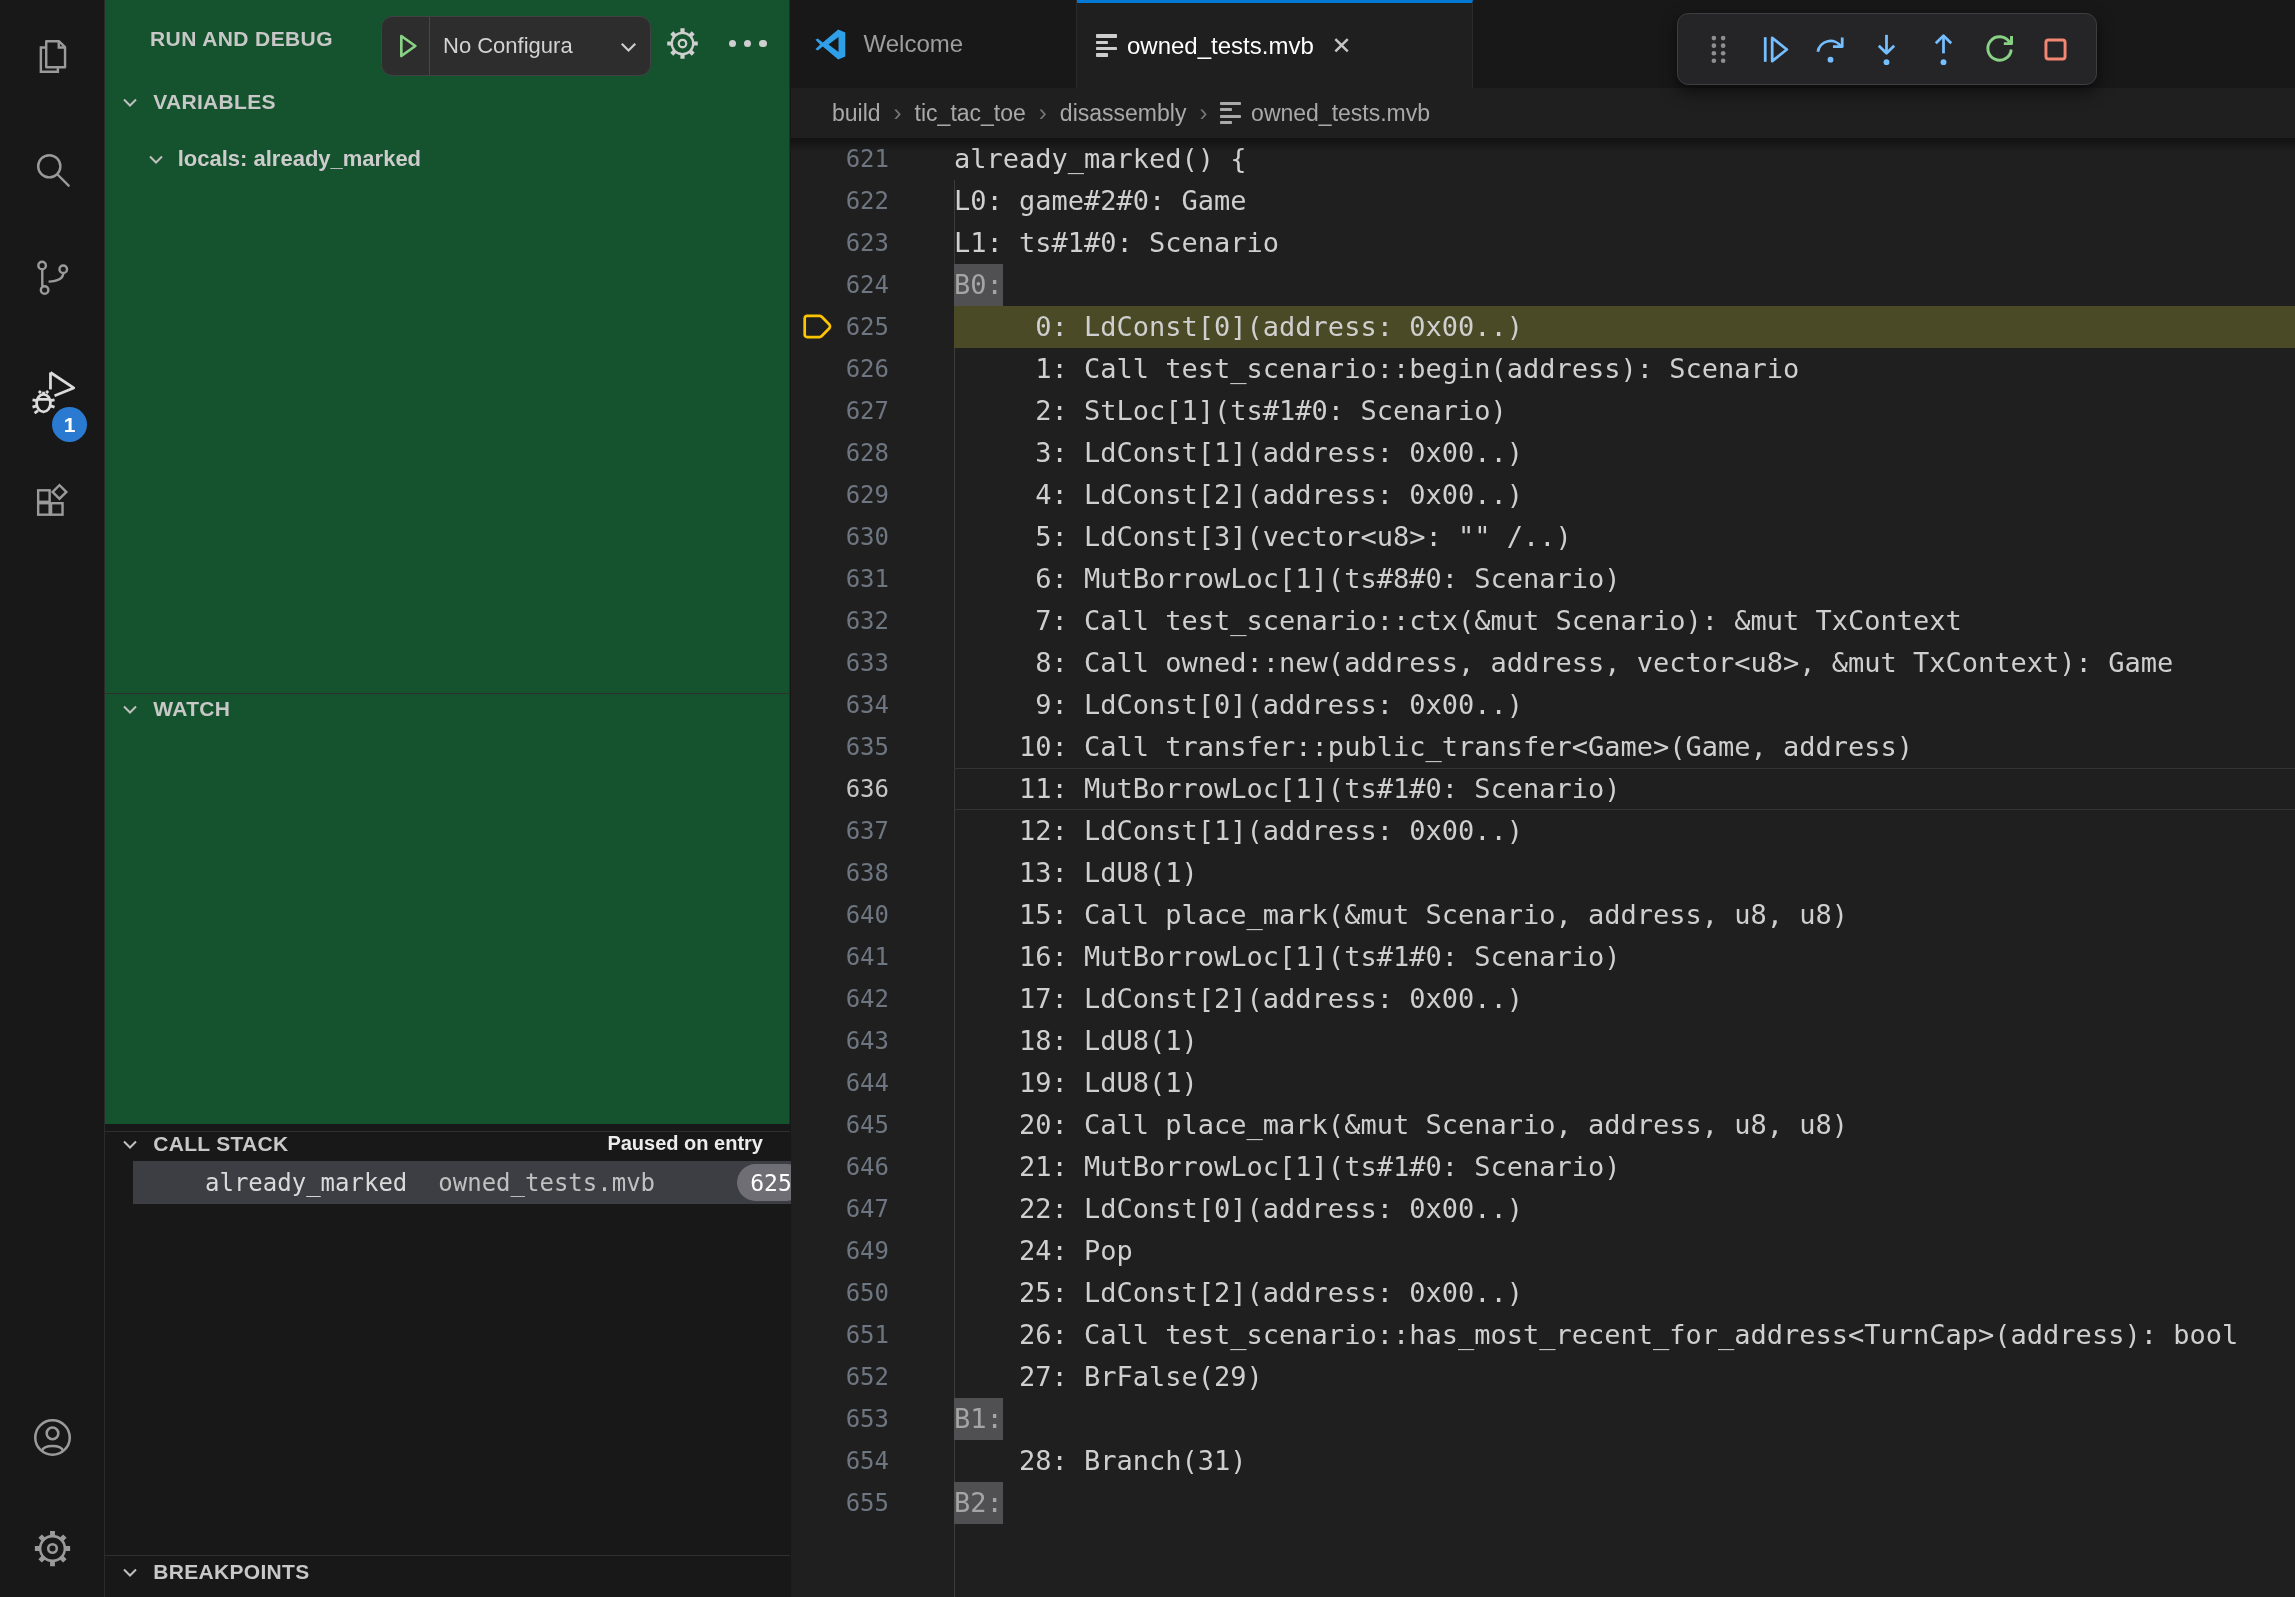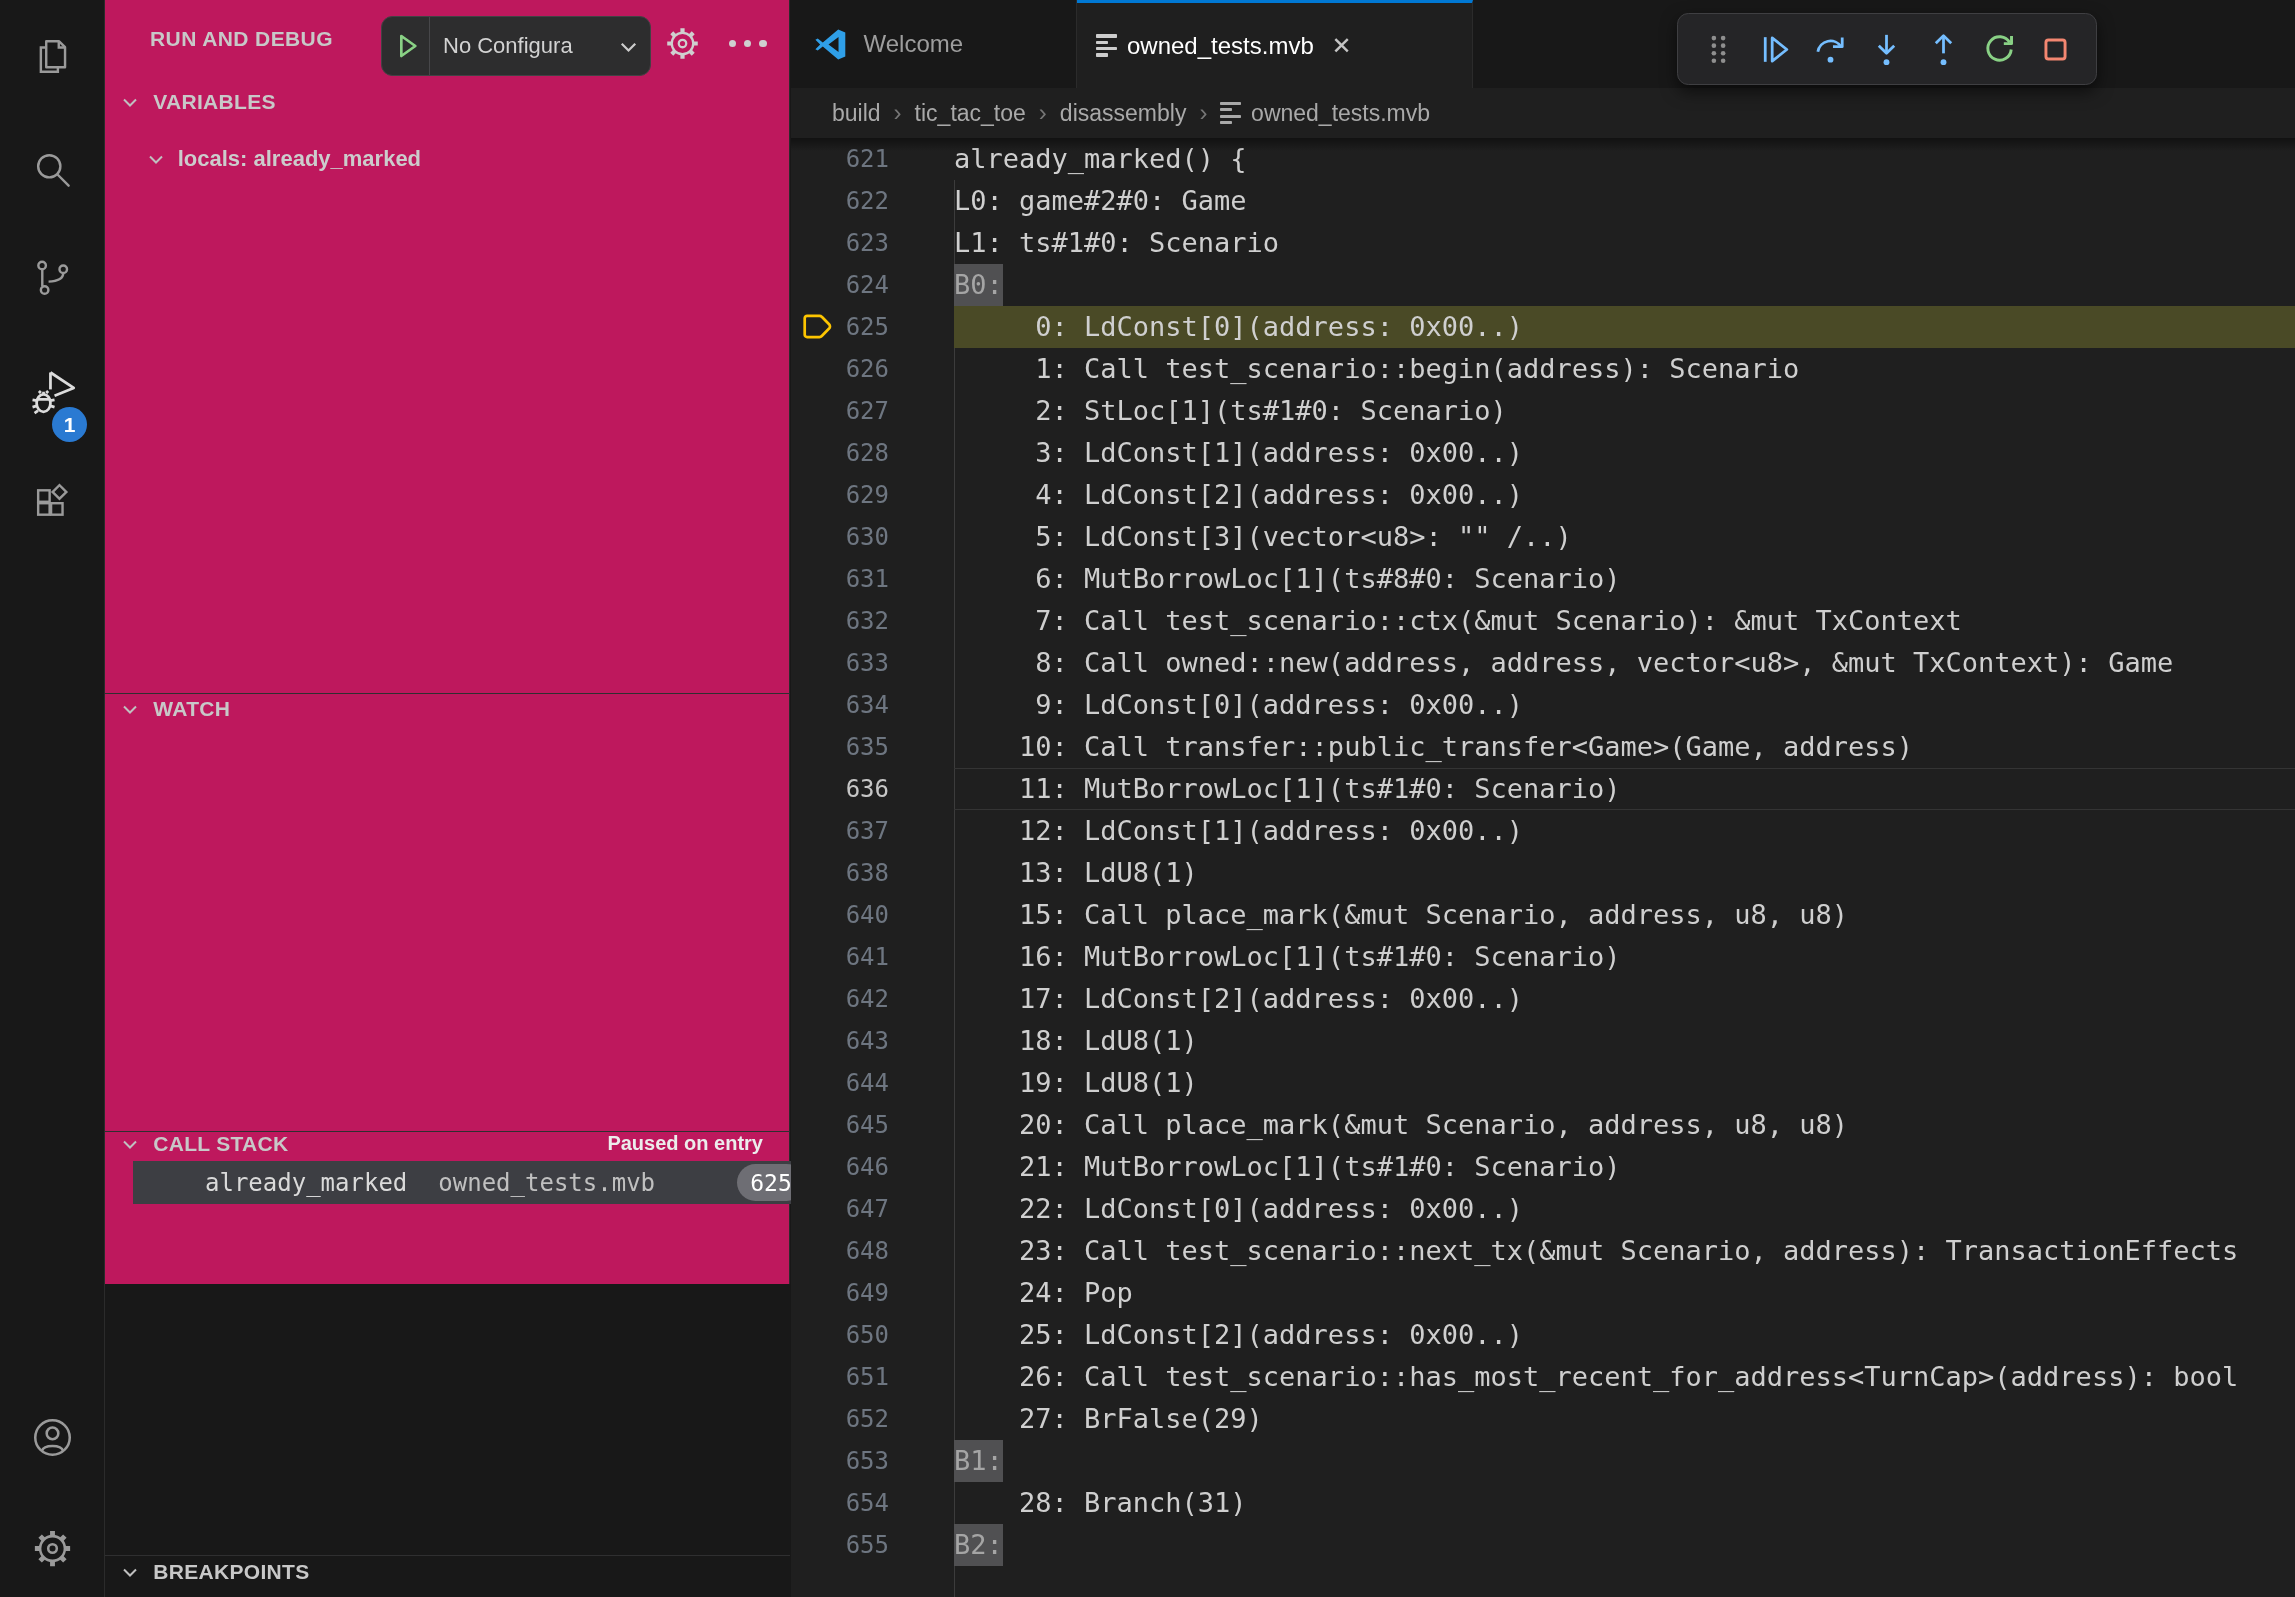--- a/index.html
+++ b/index.html
@@ -11,22 +11,22 @@
                   background:#181818; border-right:0.8px solid #2b2b2b; }
   .ab-item { position:absolute; left:0; width:105px; height:80px;
              display:flex; align-items:center; justify-content:center; cursor:pointer; }
   .ab-item svg { stroke:#9a9a9a; fill:none; stroke-width:1.35; }
   .ab-item.active svg { stroke:#dcdcdc; }
   .ab-badge { position:absolute; left:52px; top:53px; width:35px; height:35px;
               border-radius:50%; background:#2a7ad2; color:#fff; font-size:21px;
               font-weight:bold; display:flex; align-items:center; justify-content:center; }
 
   
-  #sidebar { position:absolute; left:105px; top:0; width:685px; height:1284px;
-             background:#be185d; border-right:0.8px solid #2b2b2b; color:#c5c5c5; }
+  #sidebar { position:absolute; left:105px; top:0; width:685px; height:1124px;
+             background:#14532d; border-right:0.8px solid #2b2b2b; color:#c5c5c5; }
   #sidebar-title { position:absolute; left:45px; top:27px; font-size:21px; font-weight:bold;
                    letter-spacing:0.4px; color:#c8c8c8; }
   #config-bar { position:absolute; left:276px; top:16px; width:270px; height:60px;
                 background:#2d2d2e; border:0.8px solid #424244; border-radius:11.3px;
                 display:flex; align-items:stretch; overflow:hidden; }
   #start-btn { width:48px; display:flex; align-items:center; justify-content:center;
                border-right:0.8px solid #47474a; cursor:pointer; flex:none; }
   #config-select { flex:1; display:flex; align-items:center; padding-left:13px; cursor:pointer;
                    font-size:22px; color:#d2d2d2; white-space:nowrap; overflow:hidden; }
   #config-chevron { position:absolute; right:8px; top:16px; }
@@ -539,27 +539,20 @@
   </div>
 
   <div class="code-row">
     <div class="gutter">
       
       <span class="num">647</span>
     </div>
     <div class="content">    22: LdConst[0](address: 0x00..)</div>
   </div>
 
-  <div class="code-row">
-    <div class="gutter">
-      
-      <span class="num">648</span>
-    </div>
-    <div class="content">    23: Call test_scenario::next_tx(&amp;mut Scenario, address): TransactionEffects</div>
-  </div>
 
   <div class="code-row">
     <div class="gutter">
       
       <span class="num">649</span>
     </div>
     <div class="content">    24: Pop</div>
   </div>
 
   <div class="code-row">

